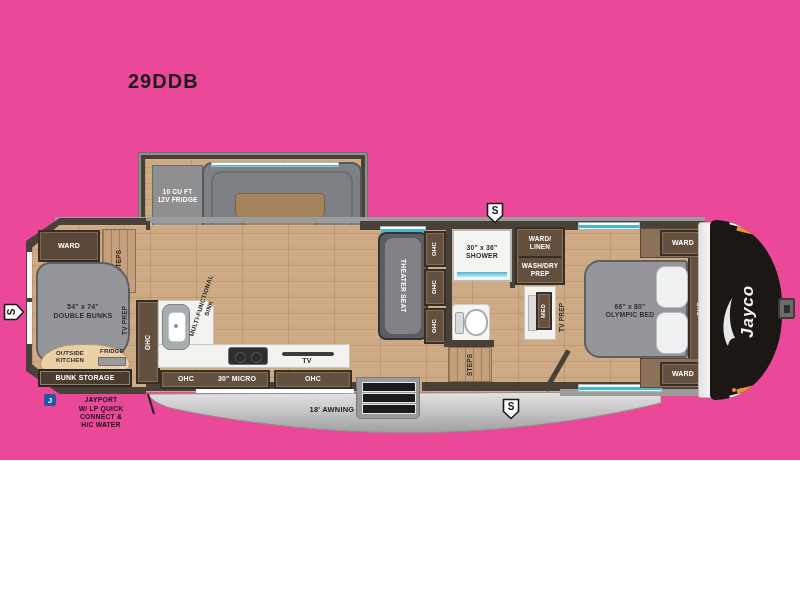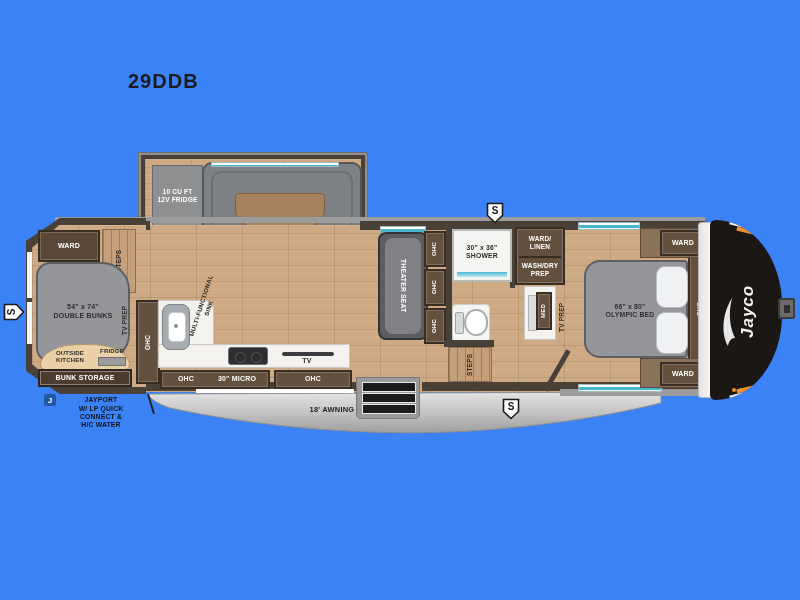--- a/index.html
+++ b/index.html
@@ -1,16 +1,16 @@
 <!DOCTYPE html>
 <html><head>
 <meta charset="utf-8">
 <style>
   html,body{margin:0;padding:0;background:#fff;}
-  .stage{position:relative;width:800px;height:600px;background:#3b82f6;overflow:hidden;
+  .stage{position:relative;width:800px;height:460px;background:#ec4899;overflow:hidden;
          font-family:"Liberation Sans",sans-serif;}
   .abs{position:absolute;}
   
   .wood{background-color:#cdaa84;background-image:
     repeating-linear-gradient(90deg, rgba(101,72,48,.18) 0 1px, transparent 1px 46px),
     repeating-linear-gradient(180deg, rgba(255,255,255,.10) 0 1px, transparent 1px 8px,
       rgba(101,72,48,.16) 8px 9px, transparent 9px 16px);}
   .wall{background:#494038;}
   .trim{background:#9c9c9c;}
   .cab{background:#63503e;border:2px solid #3a2e23;box-shadow:inset 0 0 0 1px rgba(255,255,255,.18);box-sizing:border-box;}

